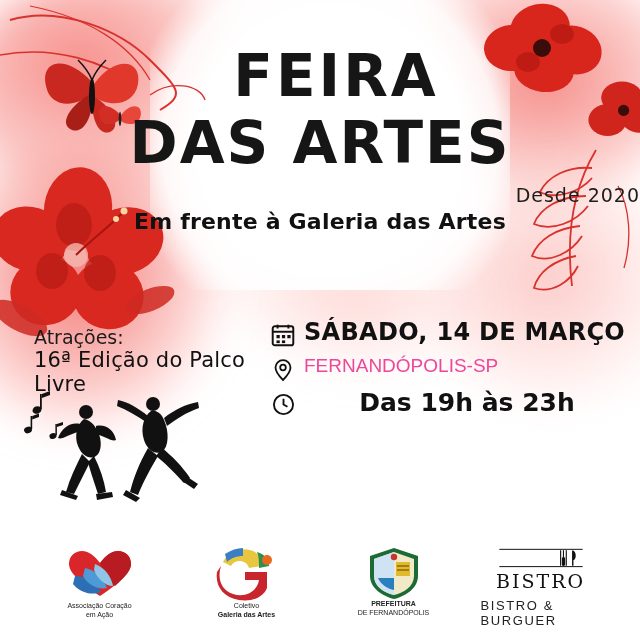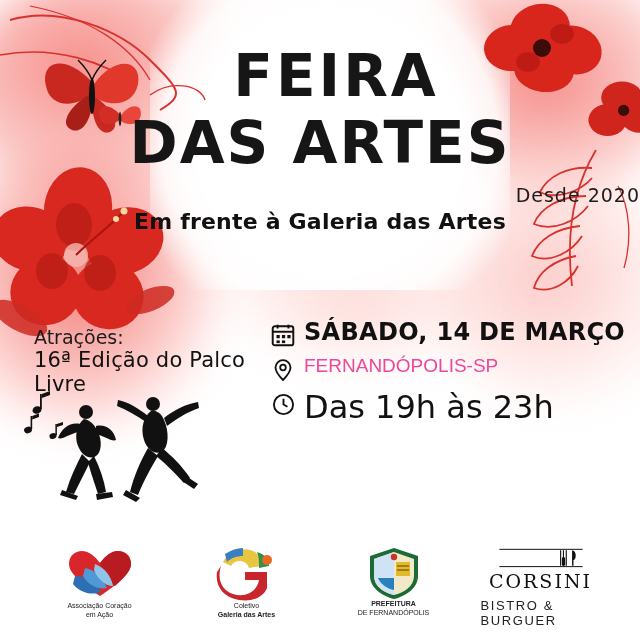--- a/index.html
+++ b/index.html
@@ -75,21 +75,21 @@
   .info{position:absolute;left:262px;top:318px;width:368px;z-index:6;}
   .irow{display:flex;align-items:flex-start;margin-bottom:6px;}
   .iicon{width:42px;flex:0 0 42px;display:flex;justify-content:center;padding-top:4px;}
   .itext{flex:1;}
   .date{
     font-family:"DejaVu Sans", sans-serif;font-weight:bold;
     font-size:24px;color:#111;letter-spacing:.3px;
   }
   .addr1{font-family:"DejaVu Sans", sans-serif;font-size:19px;color:#141414;line-height:1.22;}
   .addr2{font-family:Liberation Sans, sans-serif;font-size:19px;color:#ec4899;line-height:1.22;}
-  .hours{font-family:"DejaVu Sans", sans-serif;font-weight:normal;font-size:32px;color:#111;}
+  .hours{font-family:"DejaVu Sans", sans-serif;font-weight:bold;font-size:25px;color:#111;text-align:center;}
 
   
   .cats{
     position:absolute;left:0;right:0;top:508px;text-align:center;z-index:6;
     font-family:"DejaVu Sans", sans-serif;
     font-size:16.5px;color:#131313;letter-spacing:.6px;
   }
   .cat{display:inline-block;margin:0 7px;white-space:nowrap;}
   .dot{
     display:inline-block;width:8px;height:8px;border-radius:50%;
@@ -348,18 +348,18 @@
         <rect x="0" y="4" width="118" height="1.4" fill="#111"></rect>
         <rect x="0" y="28.5" width="118" height="1.4" fill="#111"></rect>
         <g fill="#111" transform="translate(84,6)">
           <rect x="2" y="0" width="1.6" height="22"></rect>
           <rect x="6" y="0" width="1.6" height="22"></rect>
           <rect x="10" y="0" width="1.6" height="22"></rect>
           <rect x="4.6" y="10" width="4.6" height="12" rx="1.6"></rect>
           <path d="M18 0 C 23 0, 25 5, 24 10 C 23.4 13, 21.6 14, 21 14 L 21 22 L 19 22 L 19 0 Z"></path>
         </g>
       </svg>
-      <div class="corsini-name">CORSINI</div>
+      <div class="corsini-name">BISTRO</div>
       <div class="corsini-sub">BISTRO &amp; BURGUER</div>
     </div>
 
   </div>
 </div>
 
 </body></html>

